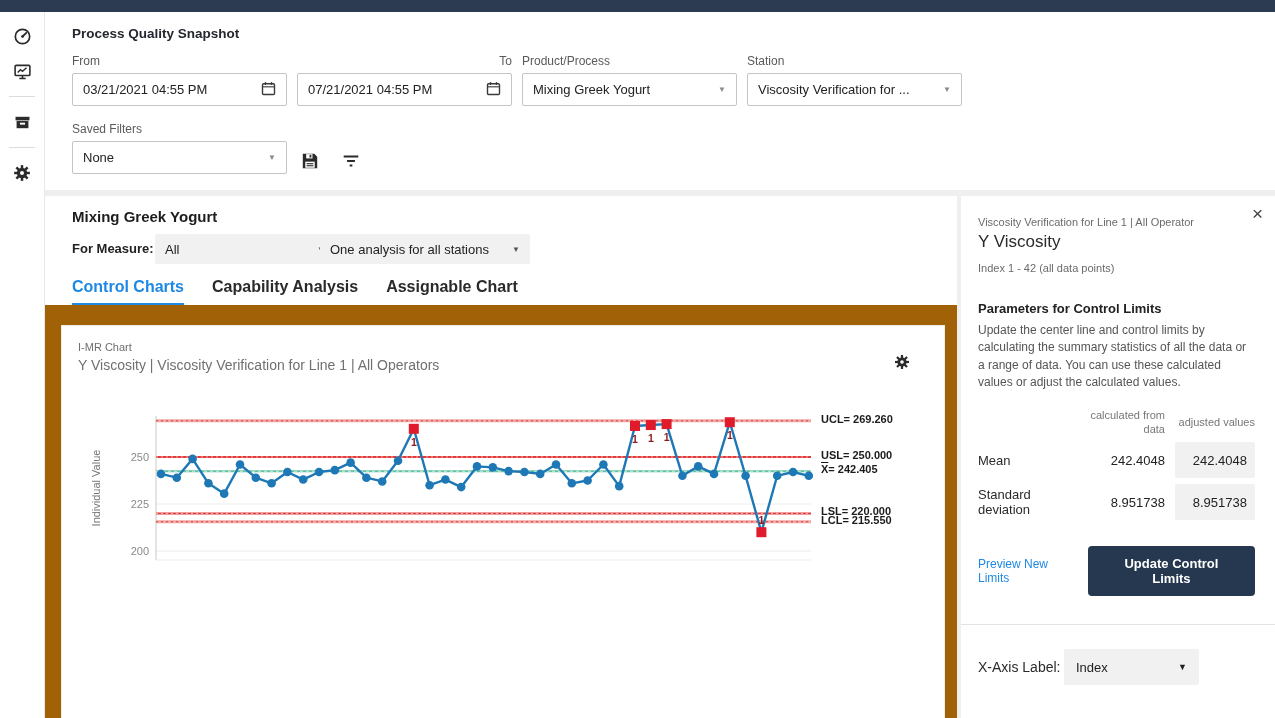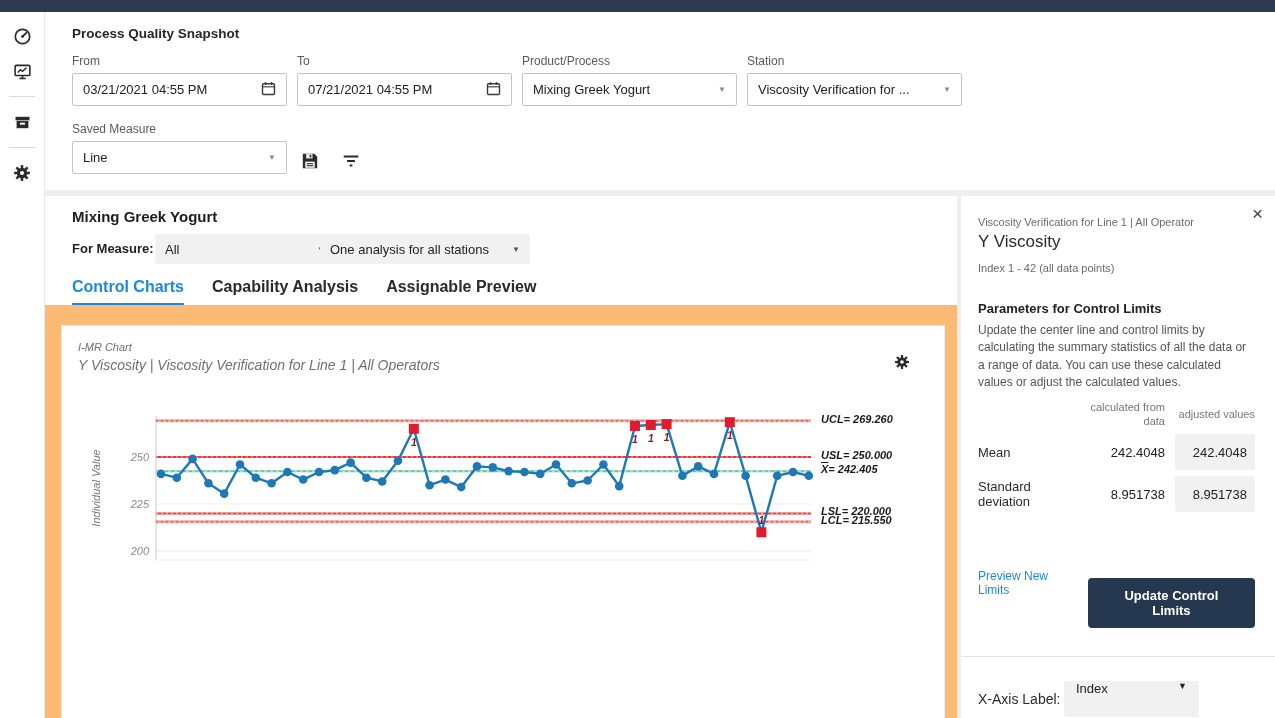--- a/index.html
+++ b/index.html
@@ -14,69 +14,69 @@
   .side-divider { width:26px; border-top:1px solid #dcdcdc; }
 
   
   .filter-card { position:absolute; left:45px; top:12px; width:1230px; height:178px; background:#fff; }
   .filter-title { position:absolute; left:27px; top:14px; font-size:13.5px; font-weight:700; color:#23272e; }
   .fgroup { position:absolute; top:42px; width:215px; }
   .fgroup .flabel { font-size:12px; color:#5a5a5a; margin-bottom:5px; }
   .fbox { height:33px; border:1px solid #c4c4c4; border-radius:2px; background:#fff;
     display:flex; align-items:center; justify-content:space-between; padding:0 10px; font-size:13px; color:#222; }
   .fbox .caret { font-size:8px; color:#8a8a8a; }
-  .g-from { left:27px; } .g-to { left:252px; } .g-product { left:477px; } .g-station { left:702px; }
+  .g-from { left:27px; } .g-to { left:252px;text-align:right; } .g-product { left:477px; } .g-station { left:702px; }
   .g-saved { left:27px; top:110px; }
   .icon-btn { position:absolute; top:140px; width:18px; height:18px; cursor:pointer; }
   .btn-save { left:256px; } .btn-filter { left:297px; }
 
   
   .main-card { position:absolute; left:45px; top:196px; width:912px; height:522px; background:#fff; }
   .main-title { position:absolute; left:27px; top:12px; font-size:15px; font-weight:700; color:#1d1d1d; }
   .measure-label { position:absolute; left:27px; top:38px; height:30px; line-height:30px; font-size:13px; font-weight:700; color:#222; }
   .gsel { position:absolute; top:38px; height:30px; background:#f1f1f1; border-radius:2px;
     display:flex; align-items:center; justify-content:space-between; padding:0 10px; font-size:13px; color:#222; cursor:pointer; }
   .sel-measure { left:110px; width:180px; } .sel-analysis { left:275px; width:210px; }
   .gsel .caret { font-size:8px; color:#555; }
   .tabs { position:absolute; left:27px; top:82px; display:flex; gap:28px; }
   .tab { font-size:16px; font-weight:700; color:#2a2a2a; padding-bottom:7px; border-bottom:3px solid transparent; cursor:pointer; }
   .tab.active { color:#1e88e5; border-bottom-color:#1e88e5; }
-  .chart-area { position:absolute; left:0; right:0; top:109px; bottom:0; background:#fdba74;font-style:italic; }
+  .chart-area { position:absolute; left:0; right:0; top:109px; bottom:0; background:#a16207; }
   .chart-card { position:absolute; left:16px; right:12px; top:20px; height:440px; background:#fff; border:1px solid #ececec; }
   .chart-type { position:absolute; left:16px; top:15px; font-size:11px; color:#6e6e6e; }
   .chart-subtitle { position:absolute; left:16px; top:31px; font-size:14px; color:#707070; }
   .gear-btn { position:absolute; right:34px; top:28px; width:16px; height:16px; cursor:pointer; }
   .chart-box { position:absolute; left:12px; width:872px; }
   #ichart-box { top:78px; height:178px; }
   .limit-label { position:absolute; font-size:11px; font-weight:700; color:#1b1b1b; white-space:nowrap; }
   .ov { text-decoration:overline; }
   .axis-title { position:absolute; left:22px; font-size:11px; color:#767676; transform:translate(-50%,-50%) rotate(-90deg); white-space:nowrap; }
 
   
   .side-panel { position:absolute; left:961px; top:196px; width:314px; height:522px; background:#fff; padding:18px 20px 0 17px; }
   .panel-close { position:absolute; top:8px; right:12px; font-size:19px; color:#444; cursor:pointer; line-height:1; }
   .panel-crumb { font-size:11px; color:#6b6b6b; margin-top:2px; }
   .panel-title { font-size:17px; color:#2b2b2b; margin-top:4px; }
   .panel-sub { font-size:11px; color:#6b6b6b; margin-top:10px; }
   .panel-section { font-size:13px; font-weight:700; color:#222; margin-top:27px; }
   .panel-desc { font-size:12px; color:#555; line-height:1.45; margin-top:6px; }
-  .ptable { display:grid; grid-template-columns:1fr 86px 80px; column-gap:10px; row-gap:6px; margin-top:8px; align-items:center; }
+  .ptable { display:grid; grid-template-columns:1fr 86px 80px; column-gap:10px; row-gap:6px; margin-top:16px; align-items:center; }
   .ptable .hdr { font-size:11px; color:#777; text-align:right; line-height:1.3; }
   .ptable .rlabel { font-size:13px; color:#2b2b2b; }
   .ptable .calc { font-size:13px; color:#222; text-align:right; }
   .adj-box { background:#f1f1f1; border-radius:2px; height:36px; display:flex; align-items:center;
     justify-content:flex-end; padding:0 8px; font-size:13px; color:#222; }
   .panel-actions { display:flex; align-items:center; justify-content:flex-end; gap:18px; margin-top:26px; }
   .link { font-size:12px; color:#1e88e5; cursor:pointer; }
   .primary-btn { background:#26384f; color:#fff; font-size:13px; font-weight:700; border:none;
-    border-radius:4px; padding:10px 24px; cursor:pointer; font-family:inherit;margin-top:40px; }
+    border-radius:4px; padding:10px 24px; cursor:pointer; font-family:inherit; }
   .panel-divider { border-top:1px solid #e3e3e3; margin:28px -20px 0 -17px; }
   .xaxis-row { display:flex; align-items:center; margin-top:24px; }
   .xaxis-label { font-size:14px; color:#2b2b2b; width:86px; }
-  .xaxis-sel { background:#f1f1f1; border-radius:2px; width:135px; height:36px; display:flex; align-items:flex-start;
+  .xaxis-sel { background:#f1f1f1; border-radius:2px; width:135px; height:36px; display:flex; align-items:center;
     justify-content:space-between; padding:0 12px; font-size:13px; color:#222; cursor:pointer; }
   .xaxis-sel .caret { font-size:9px; color:#222; }
 </style>
 </head>
 <body>
 
 <div class="topbar"></div>
 
 <div class="sidebar">
   <div class="side-icon">
@@ -160,23 +160,23 @@
 
   <div class="fgroup g-station">
     <div class="flabel">Station</div>
     <div class="fbox">
       <span>Viscosity Verification for ...</span>
       <span class="caret">▼</span>
     </div>
   </div>
 
   <div class="fgroup g-saved">
-    <div class="flabel">Saved Measure</div>
-    <div class="fbox">
-      <span>Line</span>
+    <div class="flabel">Saved Filters</div>
+    <div class="fbox">
+      <span>None</span>
       <span class="caret">▼</span>
     </div>
   </div>
 
   <div class="icon-btn btn-save">
     <svg width="18" height="18" viewBox="0 0 16 16">
         <path d="M1.6 1.6 h10.2 l2.6 2.6 v10.2 h-12.8 z" fill="#2b2b2b"></path>
         <rect x="4.6" y="1.9" width="5.6" height="3.8" fill="#fff"></rect>
         <rect x="7.6" y="2.5" width="1.6" height="2.4" fill="#2b2b2b"></rect>
         <rect x="3.8" y="8.6" width="8.4" height="5.4" fill="#fff"></rect>
@@ -201,21 +201,21 @@
     <span class="caret">▼</span>
   </div>
   <div class="gsel sel-analysis">
     <span>One analysis for all stations</span>
     <span class="caret">▼</span>
   </div>
 
   <div class="tabs">
     <div class="tab active">Control Charts</div>
     <div class="tab">Capability Analysis</div>
-    <div class="tab">Assignable Preview</div>
+    <div class="tab">Assignable Chart</div>
   </div>
 
   <div class="chart-area">
     <div class="chart-card">
       <div class="chart-type">I-MR Chart</div>
       <div class="chart-subtitle">Y Viscosity | Viscosity Verification for Line 1 | All Operators</div>
       <div class="gear-btn">
         <svg width="16" height="16" viewBox="0 0 16 16">
             <g stroke="#2b2b2b" stroke-width="2.2">
               <line x1="8" y1="1" x2="8" y2="4"></line>

